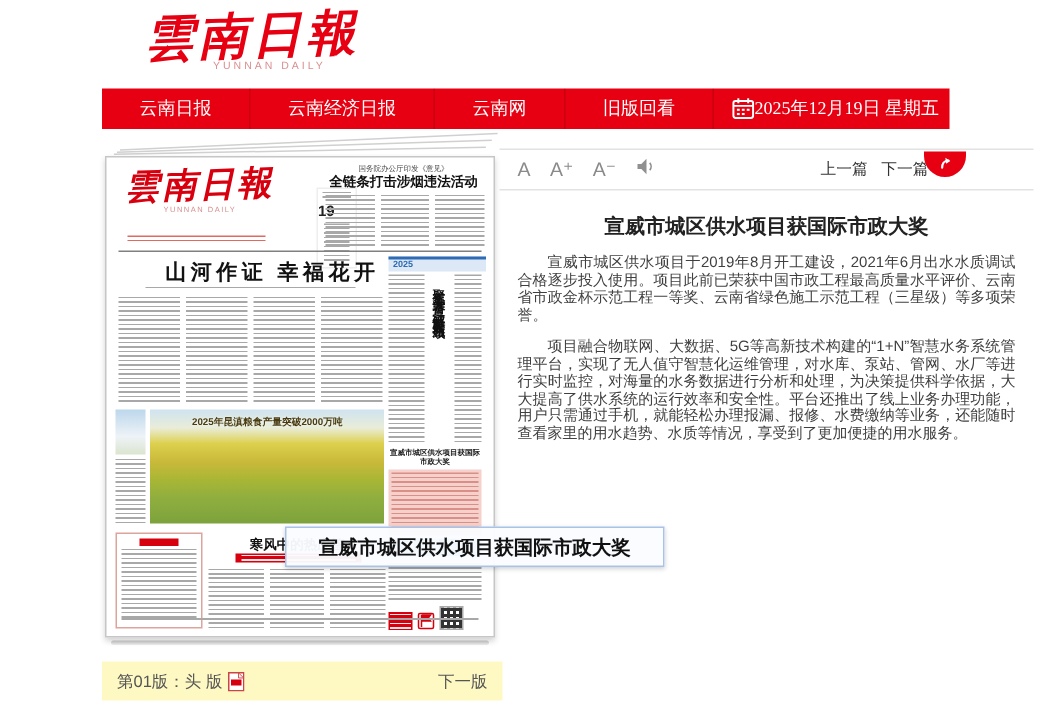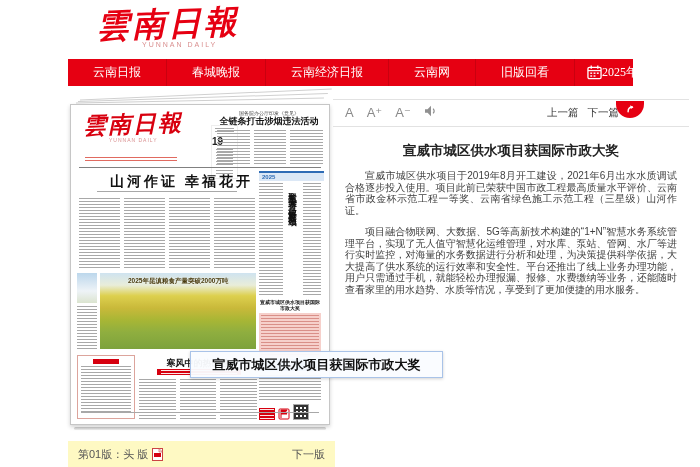--- a/index.html
+++ b/index.html
@@ -74,21 +74,20 @@
 </head>
 <body>
 
 <div class="logo">
   <div class="logo-cn">雲南日報</div>
   <div class="logo-en">YUNNAN DAILY</div>
 </div>
 
 <div class="navbar">
   <div class="nav-item">云南日报</div>
-  <div class="nav-item">春城晚报</div>
   <div class="nav-item">云南经济日报</div>
   <div class="nav-item">云南网</div>
   <div class="nav-item">旧版回看</div>
   <div class="nav-cal">
     <svg width="15" height="15" viewBox="0 0 16 16">
       <rect x="1" y="2.5" width="14" height="12" rx="1.5" fill="none" stroke="#fff" stroke-width="1.4"></rect>
       <line x1="4.5" y1="0.5" x2="4.5" y2="4" stroke="#fff" stroke-width="1.4"></line>
       <line x1="11.5" y1="0.5" x2="11.5" y2="4" stroke="#fff" stroke-width="1.4"></line>
       <line x1="1" y1="6" x2="15" y2="6" stroke="#fff" stroke-width="1.2"></line>
       <rect x="3.5" y="8" width="2" height="1.5" fill="#fff"></rect>
@@ -215,20 +214,20 @@
     </span>
   </div>
   <div class="back-badge">
     <svg width="13" height="12" viewBox="0 0 20 20">
       <path d="M13 5 C8 5 6 9 6 13" fill="none" stroke="#fff" stroke-width="2.4" stroke-linecap="round"></path>
       <path d="M9.5 2 L15 5.5 L10.5 8.5 Z" fill="#fff"></path>
     </svg>
   </div>
   <div class="reader-content">
     <div class="reader-title">宣威市城区供水项目获国际市政大奖</div>
-    <p>宣威市城区供水项目于2019年8月开工建设，2021年6月出水水质调试合格逐步投入使用。项目此前已荣获中国市政工程最高质量水平评价、云南省市政金杯示范工程一等奖、云南省绿色施工示范工程（三星级）山河作证。</p>
+    <p>宣威市城区供水项目于2019年8月开工建设，2021年6月出水水质调试合格逐步投入使用。项目此前已荣获中国市政工程最高质量水平评价、云南省市政金杯示范工程一等奖、云南省绿色施工示范工程（三星级）等多项荣誉。</p>
     <p>项目融合物联网、大数据、5G等高新技术构建的“1+N”智慧水务系统管理平台，实现了无人值守智慧化运维管理，对水库、泵站、管网、水厂等进行实时监控，对海量的水务数据进行分析和处理，为决策提供科学依据，大大提高了供水系统的运行效率和安全性。平台还推出了线上业务办理功能，用户只需通过手机，就能轻松办理报漏、报修、水费缴纳等业务，还能随时查看家里的用水趋势、水质等情况，享受到了更加便捷的用水服务。</p>
   </div>
 </div>
 
 <div class="tooltip">
   <span>宣威市城区供水项目获国际市政大奖</span>
 </div>
 
 </body></html>

